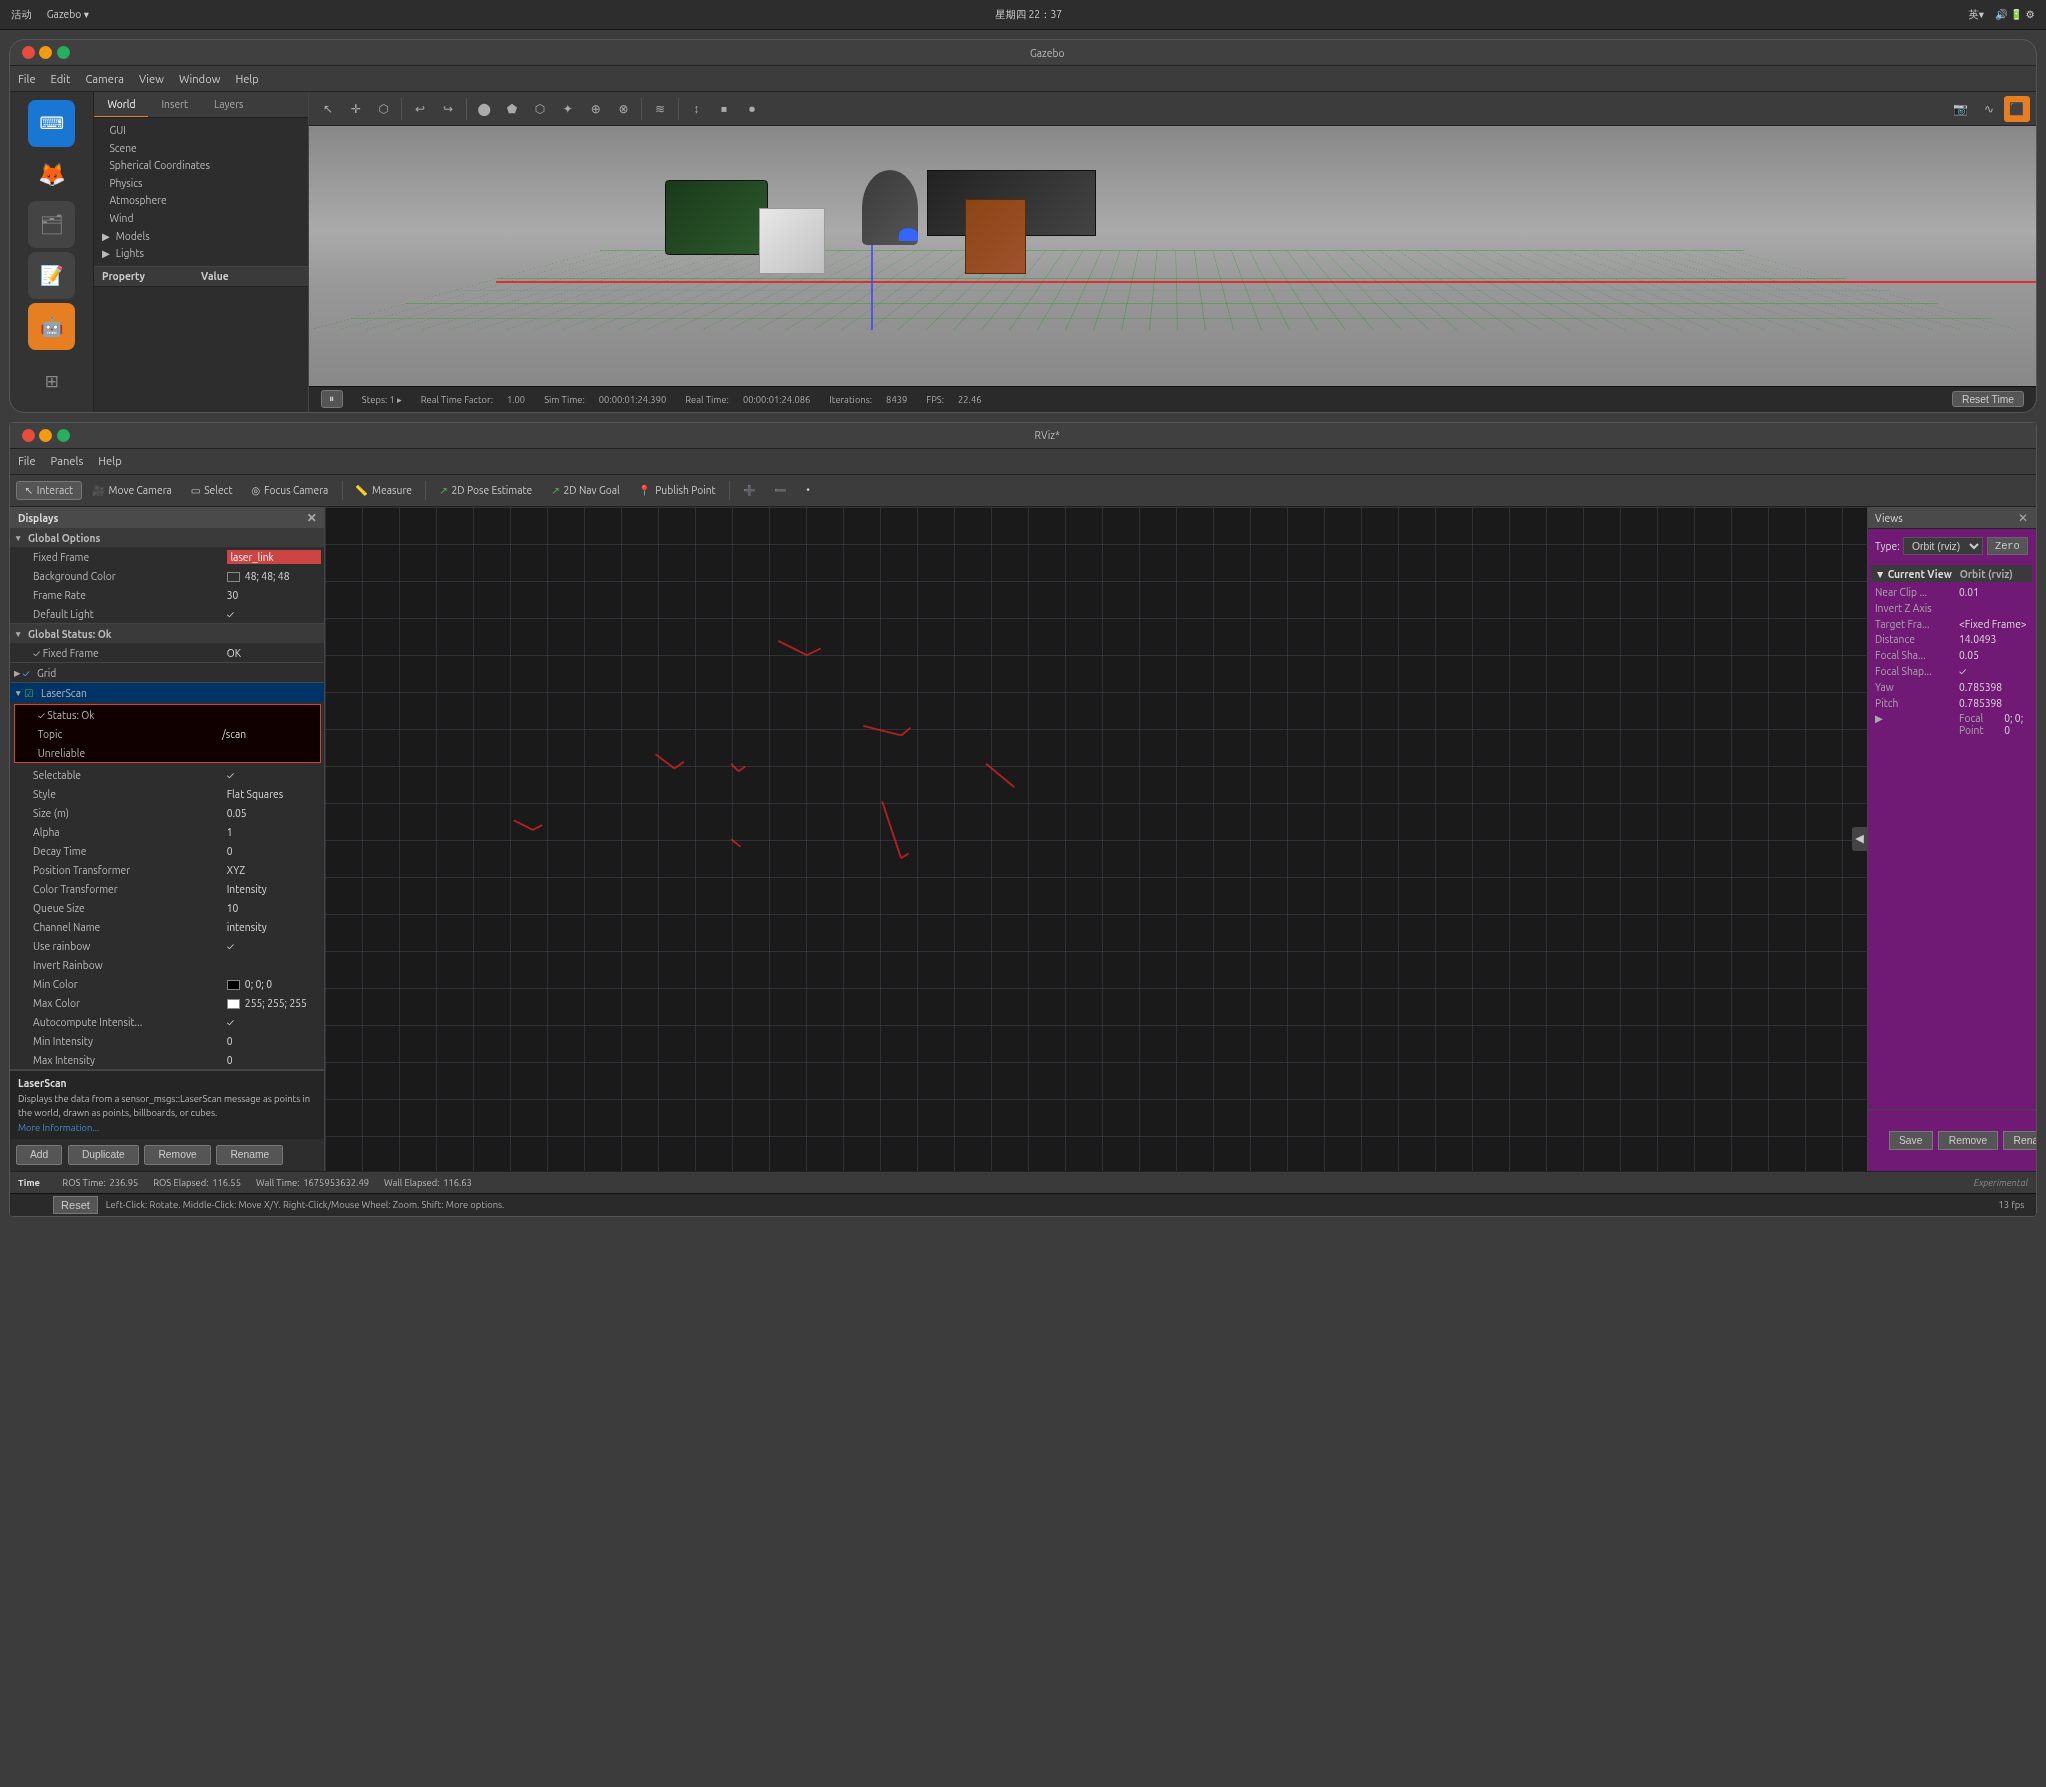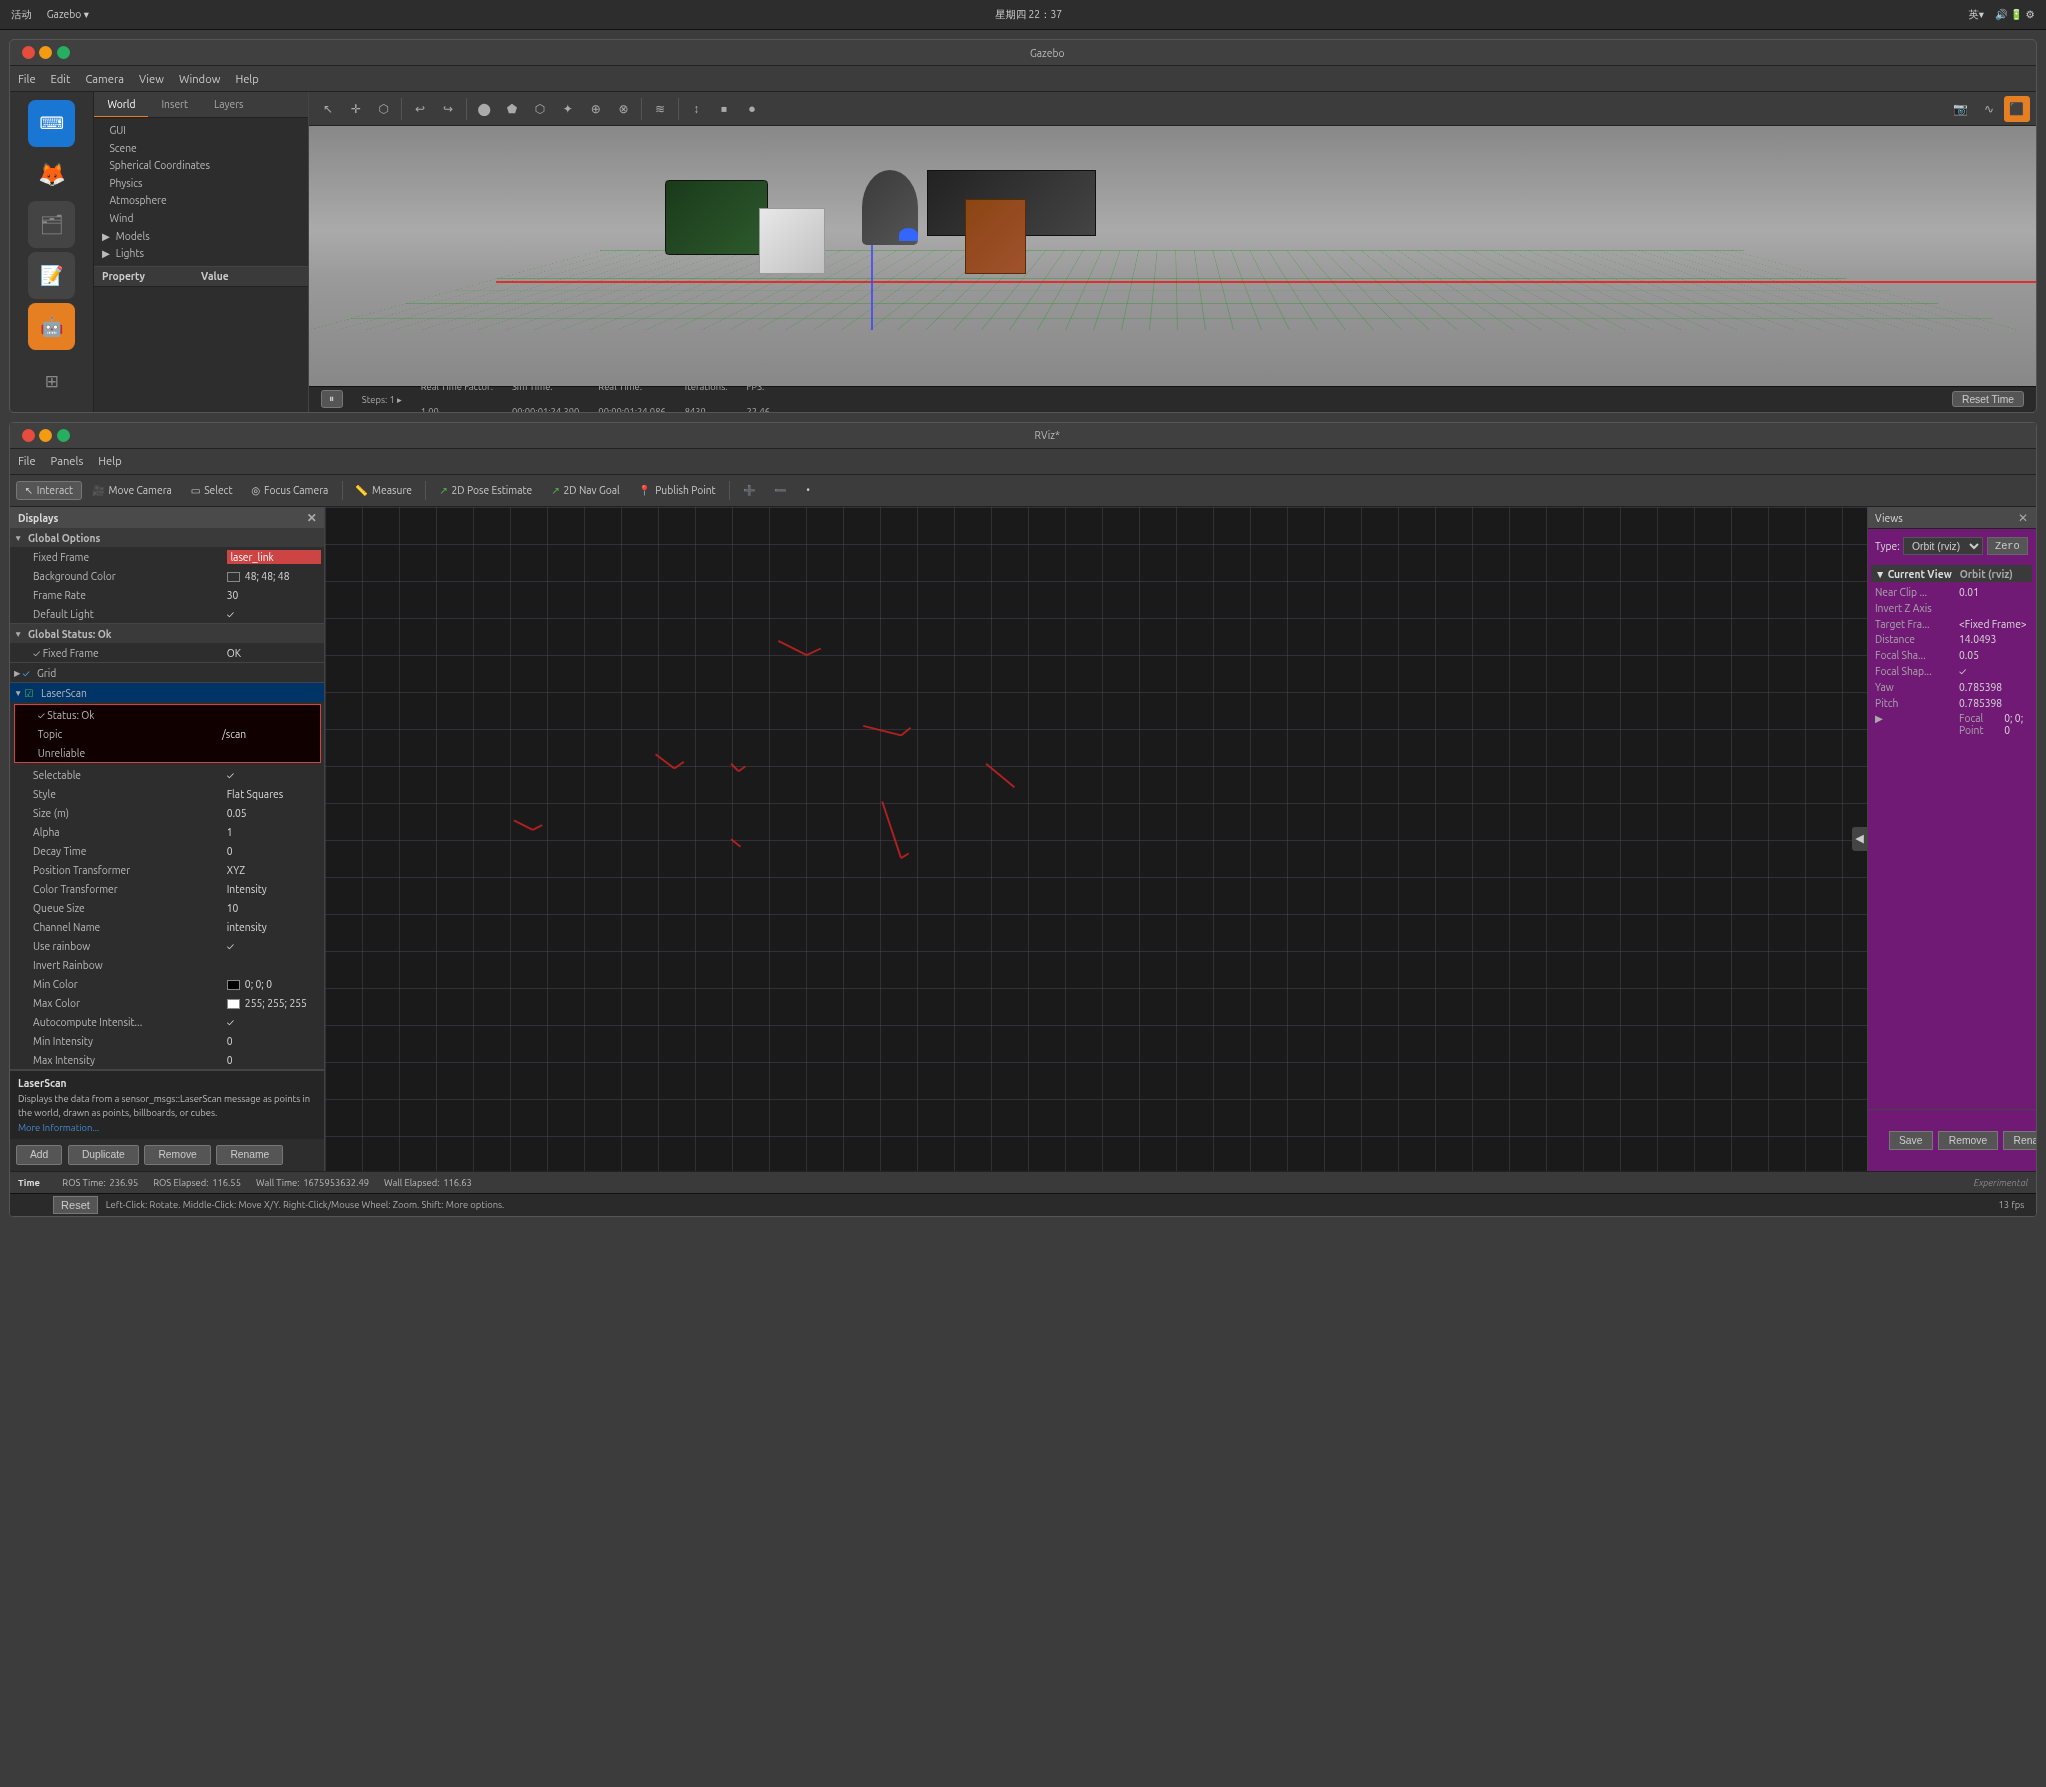--- a/index.html
+++ b/index.html
@@ -3,21 +3,21 @@
   <meta charset="utf-8">
   <style>
     * { margin: 0; padding: 0; box-sizing: border-box; }
     body { background: #3c3c3c; font-family: 'Ubuntu', Arial, sans-serif; font-size: 10.3px; color: #ddd; width: 2046px; }
 
     
     .gazebo-window {
       background: #737373;
       border: 0.9px solid #555;
       margin: 9.4px;
-      border-radius: 5px;
+      border-radius: 15px;
       overflow: hidden;
     }
     .wc-btn { width: 13px; height: 13px; border-radius: 50%; border: none; cursor: pointer; }
     .wc-red { background: #e74c3c; }
     .wc-yellow { background: #f39c12; }
     .wc-green { background: #27ae60; }
 
     .menubar {
       background: #3c3c3c;
       height: 26px;
@@ -127,21 +127,21 @@
       background: #2a2a2a;
       height: 26px;
       display: flex;
       align-items: center;
       padding: 0 11.2px;
       gap: 19px;
       border-top: 0.9px solid #111;
       font-size: 9.4px;
       color: #aaa;
     }
-    .gz-status-item { display: flex; gap: 14px; flex-direction: column; }
+    .gz-status-item { display: flex; gap: 14px; }
     .gz-pause-btn {
       background: #555; border: 0.9px solid #777; padding: 1.9px 7.5px;
       cursor: pointer; color: #ccc; border-radius: 2.8px; font-size: 10.3px;
     }
     .gz-reset-btn {
       background: #555; border: 0.9px solid #777; padding: 1.9px 9.4px;
       cursor: pointer; color: #ccc; border-radius: 2.8px; font-size: 10.3px;
       margin-left: auto;
     }
 

